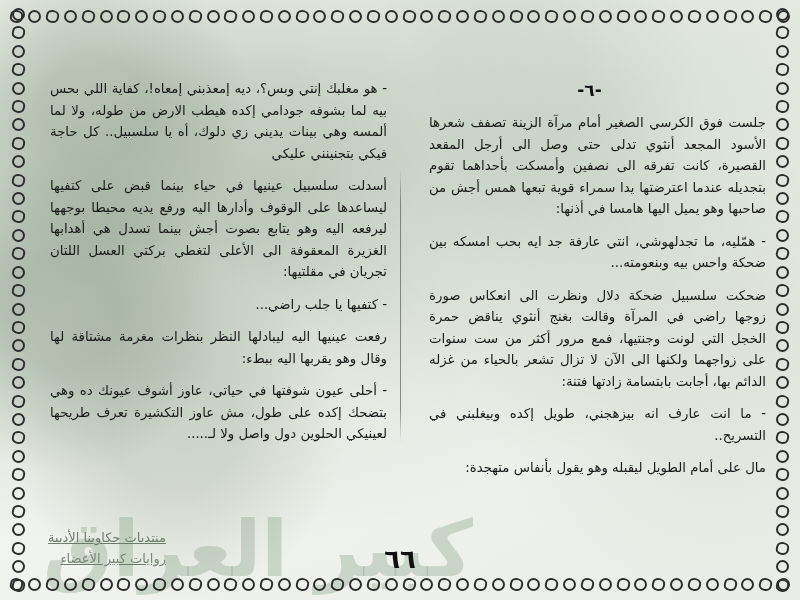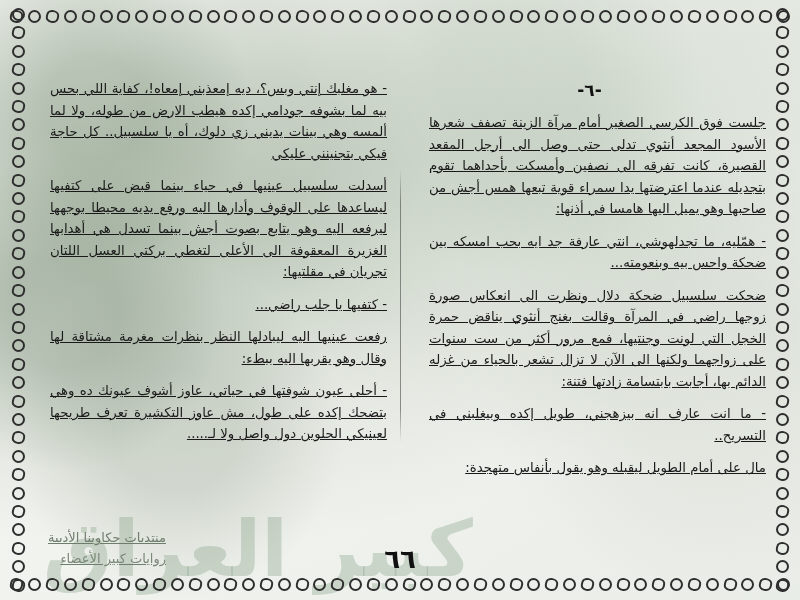--- a/index.html
+++ b/index.html
@@ -137,21 +137,20 @@
     margin: 2px 0 12px 0;
     letter-spacing: 1px;
   }
   p.para {
     margin: 0 0 11px 16px;
     font-size: 13.3px;
     line-height: 1.62;
     color: #1a1a1a;
     text-align: justify;
     text-justify: inter-word;
-    text-decoration: underline;
   }
   .page-number {
     position: absolute;
     bottom: 26px;
     left: 0;
     right: 0;
     text-align: center;
     font-size: 26px;
     font-weight: bold;
     color: #111;

